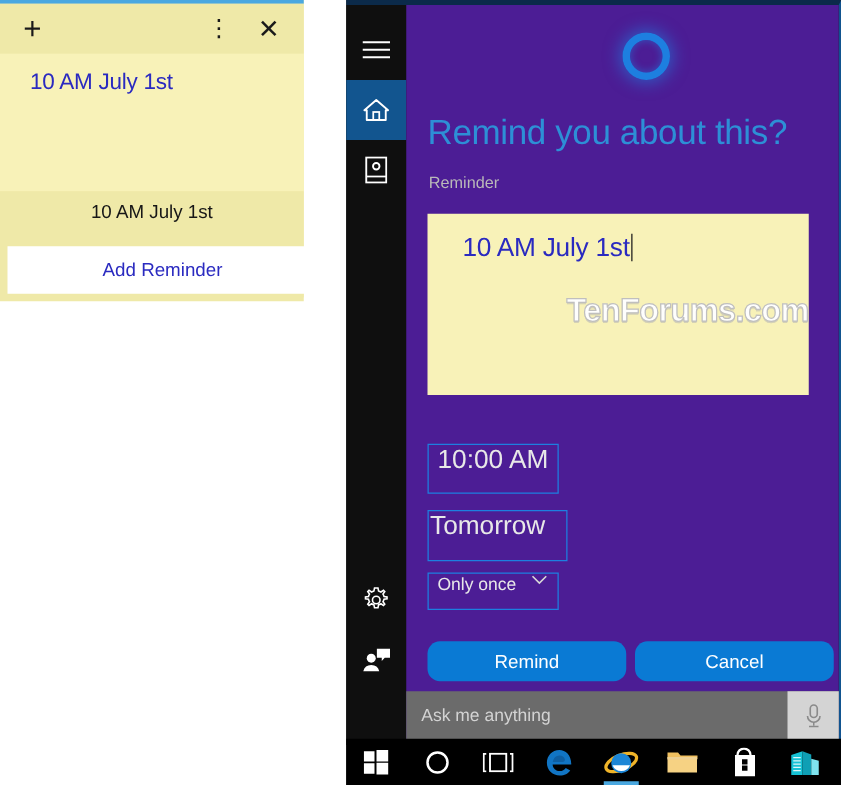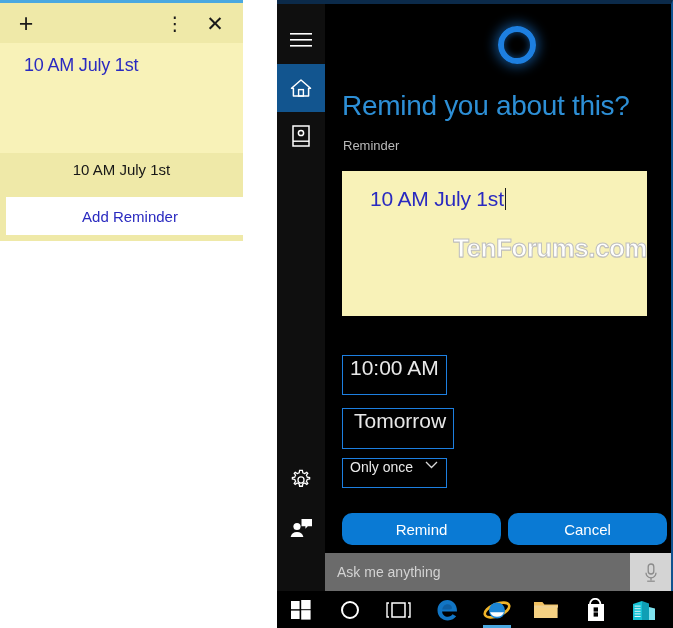--- a/index.html
+++ b/index.html
@@ -69,21 +69,21 @@
     position:absolute;left:0;width:48px;height:48px;
     display:flex;align-items:center;justify-content:center;cursor:pointer;
   }
   #rail-hamburger{top:12px;}
   #rail-home{top:60px;background:#12558f;}
   #rail-notebook{top:108px;}
   #rail-settings{top:452px;}
   #rail-feedback{top:500px;}
 
   #cortana-content{
-    position:absolute;left:48px;top:0;right:0;bottom:0;background:#000000;
+    position:absolute;left:48px;top:0;right:0;bottom:0;background:#4c1d95;
   }
   #cortana-logo{
     position:absolute;left:173px;top:22px;width:38px;height:38px;
     border-radius:50%;
     border:6px solid #1d7fe0;
     box-shadow:0 0 12px 3px rgba(29,127,224,0.55),
                inset 0 0 6px 1px rgba(29,127,224,0.45);
     box-sizing:border-box;
   }
   #cortana-heading{
@@ -116,21 +116,21 @@
     opacity:.98;
   }
 
   .field{
     position:absolute;left:17px;
     border:1px solid #1d7fe0;background:transparent;
     color:#e8e8e8;box-sizing:border-box;
     display:flex;align-items:flex-start;cursor:pointer;
   }
   #field-time{top:351px;width:105px;height:40px;font-size:21px;padding-left:7px;}
-  #field-day{top:404px;width:112px;height:41px;font-size:21px;padding-left:11px;}
+  #field-day{top:404px;width:112px;height:41px;font-size:21px;padding-left:1px;}
   #field-repeat{
     top:454px;width:105px;height:30px;font-size:14px;padding-left:7px;
     justify-content:space-between;padding-right:8px;
   }
   #field-repeat .chev{font-size:11px;color:#d8d8d8;}
 
   .action-btn{
     position:absolute;top:509px;height:32px;background:#0a7ad4;
     color:#ffffff;font-size:15px;
     display:flex;align-items:center;justify-content:center;cursor:pointer;border-radius:10px;

